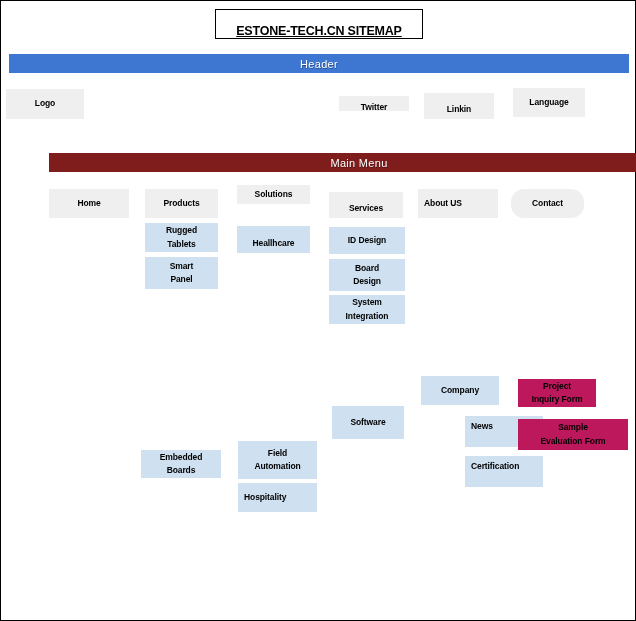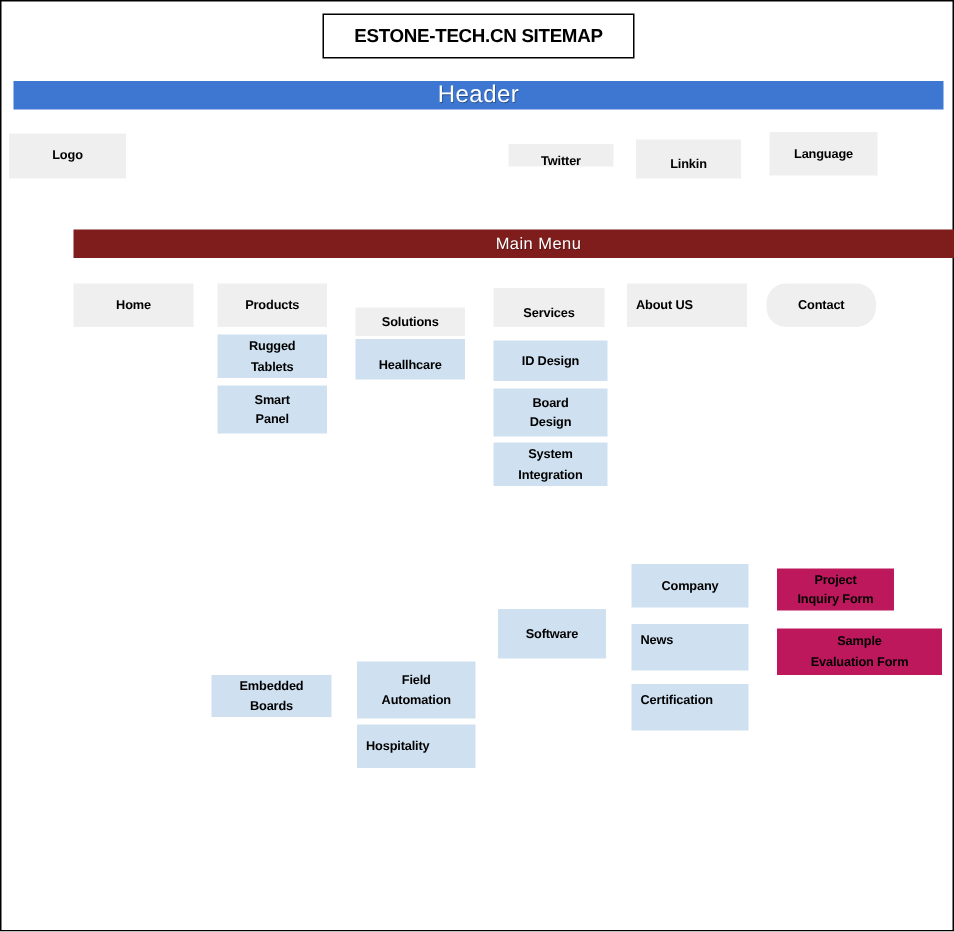--- a/index.html
+++ b/index.html
@@ -11,24 +11,25 @@
     overflow:hidden;
     color:#000000;
   }
   #canvas{position:absolute;inset:0;border:1px solid #000000;box-sizing:border-box;}
 
   
   .title-card{
     position:absolute;
     border:1px solid #000000;
     background:#ffffff;
-    display:flex;align-items:center;justify-content:center;
+    display:flex;align-items:flex-end;justify-content:center;
     font-weight:bold;
     letter-spacing:-0.2px;
     white-space:nowrap;
+    text-decoration:underline;
   }
 
   
   .banner{
     position:absolute;
     left:8px;
     width:620px;
     display:flex;align-items:center;justify-content:center;
     color:#ffffff;
     font-weight:normal;
@@ -56,33 +57,33 @@
     display:block;
     width:100%;
     white-space:pre-line;
   }
   .node.gray{background:#efefef;}
   .node.blue{background:#cfe0f0;}
   .node.pink{background:#be185d;}
 
   
   .node.left{justify-content:flex-start;text-align:left;padding-left:6px;}
-  .node.top{align-items:flex-start;padding-top:4px;}
+  .node.top{align-items:flex-start;padding-top:4px;margin-left:44px;}
   .node.overflow .lbl{position:relative;top:4px;}
 </style>
 </head>
 <body>
 
 <div id="canvas">
 
   <div class="title-card" style="left:214px;top:8px;width:206px;height:28px;font-size:12.5px;">
     <span>ESTONE-TECH.CN SITEMAP</span>
   </div>
 
-  <div class="banner blue" style="top:53px;height:19px;font-size:16px;">
+  <div class="banner blue" style="top:53px;height:19px;font-size:11px;">
     <span>Header</span>
   </div>
 
   <div class="node gray" style="left:5px;top:88px;width:78px;height:30px;">
     <span class="lbl">Logo</span>
   </div>
 
   <div class="node gray overflow" style="left:338px;top:95px;width:70px;height:15px;">
     <span class="lbl">Twitter</span>
   </div>
@@ -100,21 +101,21 @@
   </div>
 
   <div class="node gray" style="left:48px;top:188px;width:80px;height:29px;">
     <span class="lbl">Home</span>
   </div>
 
   <div class="node gray" style="left:144px;top:188px;width:73px;height:29px;">
     <span class="lbl">Products</span>
   </div>
 
-  <div class="node gray" style="left:236px;top:204px;width:73px;height:19px;">
+  <div class="node gray" style="left:236px;top:184px;width:73px;height:19px;">
     <span class="lbl">Solutions</span>
   </div>
 
   <div class="node gray overflow" style="left:328px;top:191px;width:74px;height:26px;">
     <span class="lbl">Services</span>
   </div>
 
   <div class="node gray left" style="left:417px;top:188px;width:80px;height:29px;">
     <span class="lbl" style="text-align:left;">About US</span>
   </div>

